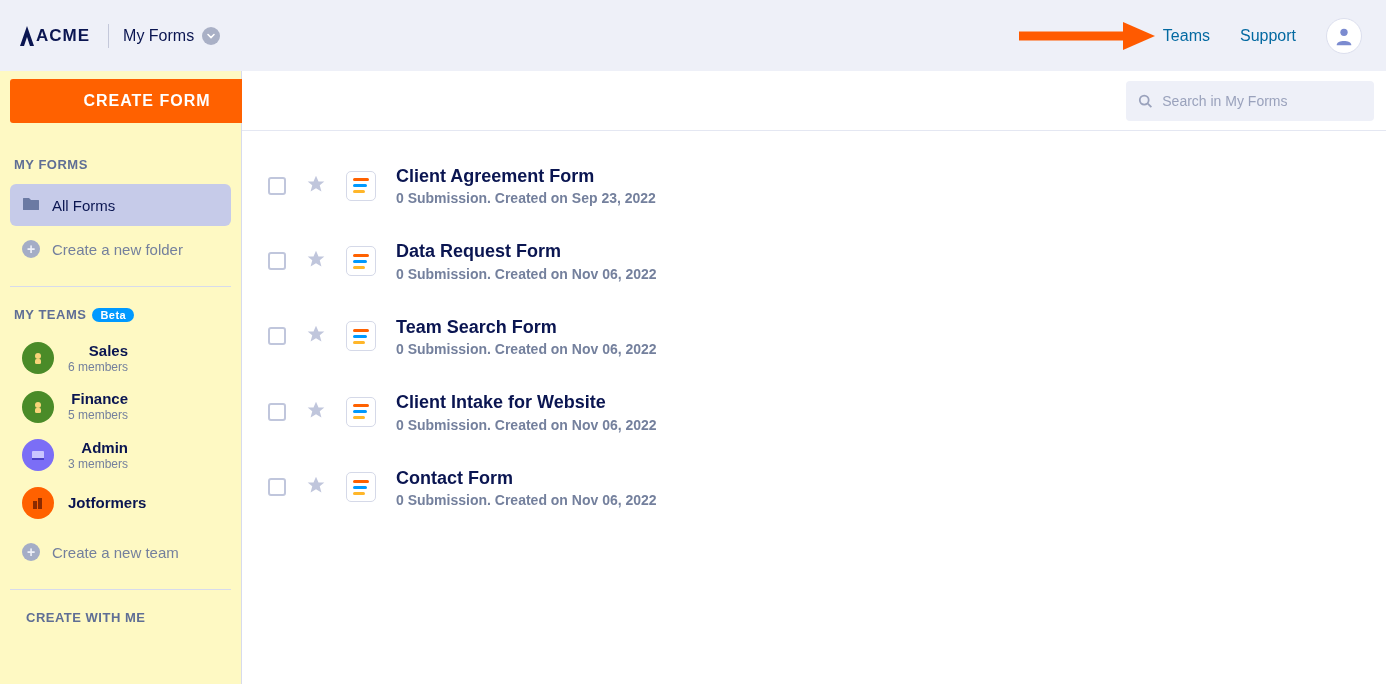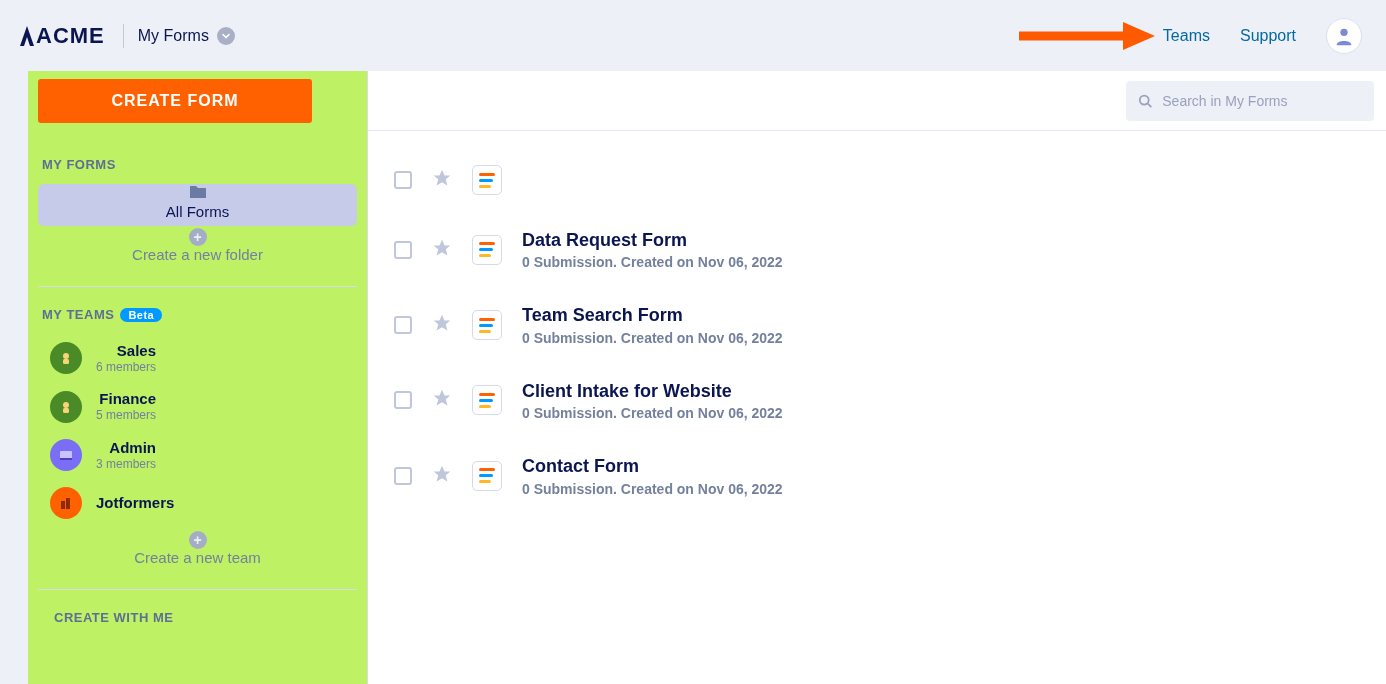--- a/index.html
+++ b/index.html
@@ -16,21 +16,21 @@
   .header {
     height: 71px;
     display: flex;
     align-items: center;
     padding: 0 24px 0 20px;
     background: #eef0f8;
     position: relative;
   }
   .logo {
     font-weight: 800;
-    font-size: 22px;
+    font-size: 17px;
     color: #0a1551;
     letter-spacing: 1px;
     display: flex;
     align-items: center;
     gap: 2px;
   }
   .logo-divider {
     width: 1px;
     height: 24px;
     background: #c4c8da;
@@ -83,26 +83,25 @@
   }
 
   
   .body-wrap {
     display: flex;
     height: calc(684px - 71px);
   }
 
   
   .sidebar {
-    width: 340px;
-    background: #bef264;
+    width: 242px;
+    background: #fef9c3;
     border-right: 1px solid #d7dbec;
     padding: 8px 10px 0 10px;
     flex-shrink: 0;
-    margin-left: 28px;
   }
   .create-btn {
     width: 274px;
     height: 44px;
     background: #ff6100;
     color: #fff;
     font-weight: 700;
     font-size: 16px;
     letter-spacing: 1px;
     border: none;
@@ -124,28 +123,28 @@
     background: #0099ff;
     color: #fff;
     font-size: 11px;
     font-weight: 700;
     border-radius: 10px;
     padding: 1px 8px;
   }
   .nav-item {
     display: flex;
     align-items: center;
+    gap: 12px;
     height: 42px;
     padding: 0 12px;
     border-radius: 6px;
     font-size: 15px;
     color: #2c3345;
     cursor: pointer;
     margin-bottom: 2px;
-    flex-direction: column;
   }
   .nav-item.active {
     background: #c6cbe9;
     color: #0a1551;
     font-weight: 500;
   }
   .nav-item.muted { color: #74809d; }
   .folder-icon { color: #6b7aa3; }
   .plus-circle {
     width: 18px; height: 18px; border-radius: 50%;
@@ -399,20 +398,24 @@
         <div class="form-row">
           <div class="checkbox"></div>
           <span class="star"><svg width="20" height="20" viewBox="0 0 24 24">
               <path d="M12 2 L15 9 L22 9 L16.5 13.5 L18.5 21 L12 17 L5.5 21 L7.5 13.5 L2 9 L9 9 Z" fill="#c0c6dc"></path>
             </svg></span>
           <div class="form-icon">
             <div class="line l1"></div>
             <div class="line l2"></div>
             <div class="line l3"></div>
           </div>
+          <div class="form-text">
+            <div class="title">Client Agreement Form</div>
+            <div class="meta">0 Submission. Created on Sep 23, 2022</div>
+          </div>
         </div>
         <div class="form-row">
           <div class="checkbox"></div>
           <span class="star"><svg width="20" height="20" viewBox="0 0 24 24">
               <path d="M12 2 L15 9 L22 9 L16.5 13.5 L18.5 21 L12 17 L5.5 21 L7.5 13.5 L2 9 L9 9 Z" fill="#c0c6dc"></path>
             </svg></span>
           <div class="form-icon">
             <div class="line l1"></div>
             <div class="line l2"></div>
             <div class="line l3"></div>

